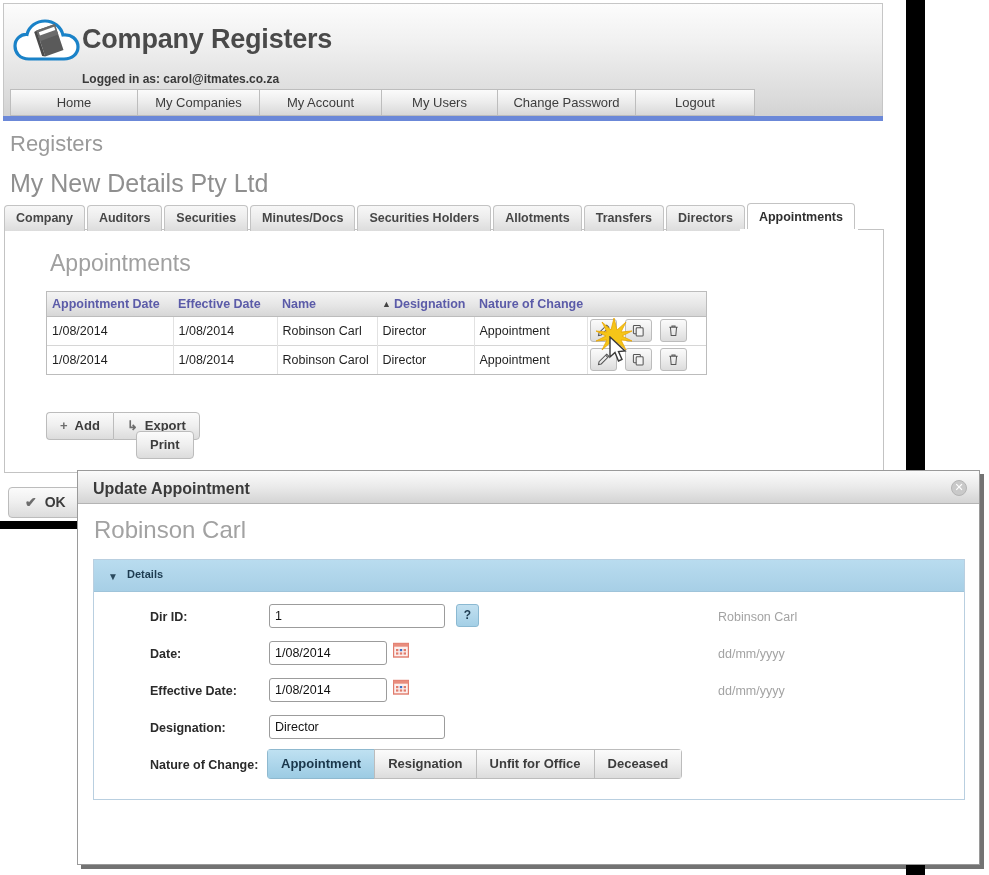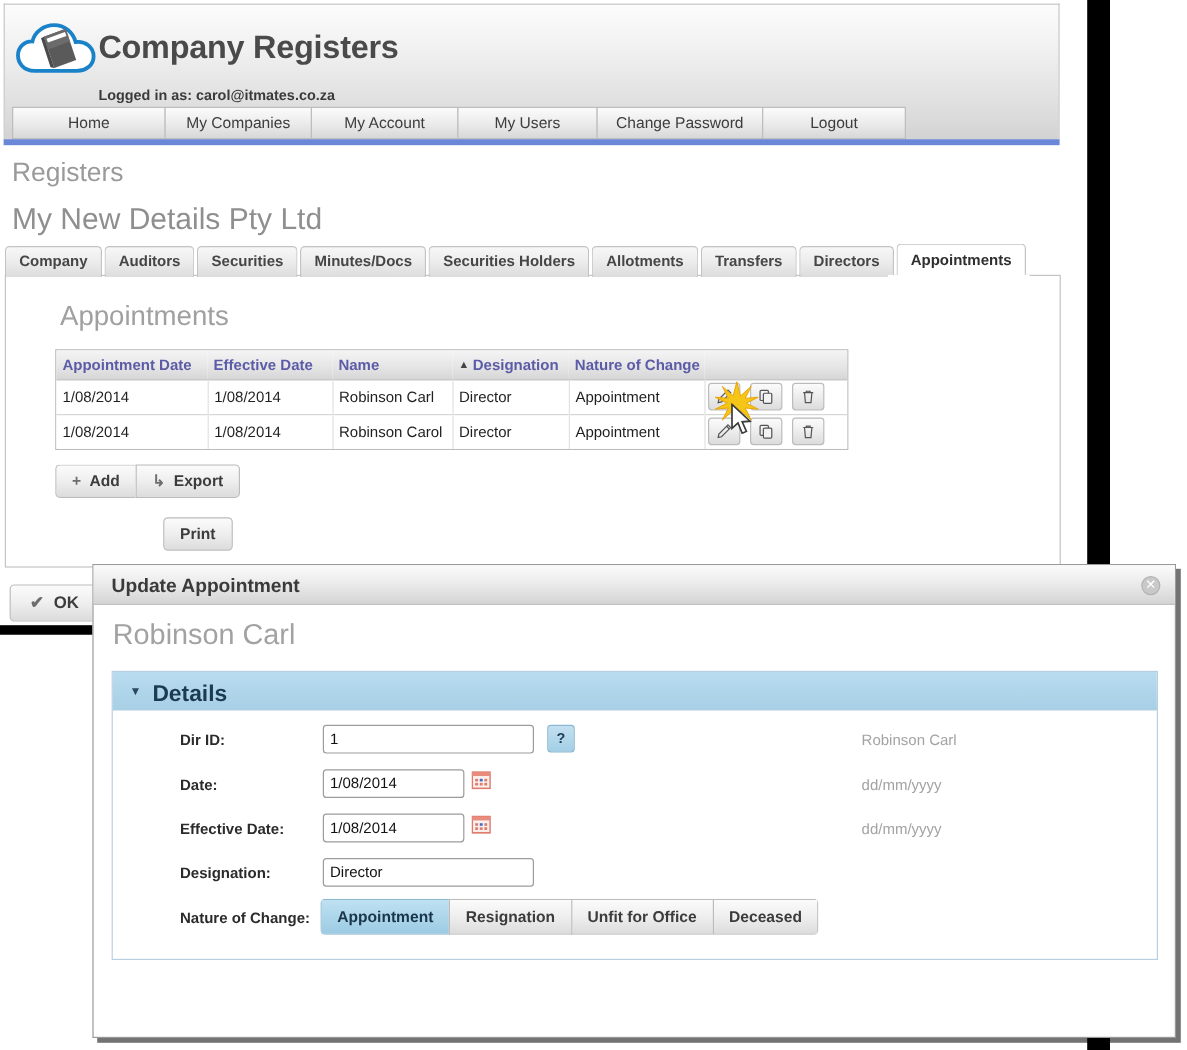--- a/index.html
+++ b/index.html
@@ -119,21 +119,21 @@
 
   
   .starburst {
     position:absolute; left:596px; top:318px; width:36px; height:36px; z-index:20; pointer-events:none;
   }
   .cursor-arrow {
     position:absolute; left:609px; top:336px; width:22px; height:30px; z-index:21; pointer-events:none;
   }
 
   
-  .btn-group { position:absolute; display:flex; }
+  .btn-group { position:absolute; display:flex;margin-top:25px; }
   .btn {
     height: 28px; line-height: 26px; font-size: 13px; font-weight: bold; color: #3c3c3c;
     background: linear-gradient(to bottom, #fbfbfb 0%, #efefef 48%, #dcdcdc 100%);
     border: 1px solid #bcbcbc; padding: 0 13px; cursor: default; white-space:nowrap;
   }
   .btn .bico { color:#6d6d6d; font-weight: bold; margin-right: 7px; }
   .btn-addexport { left:46px; top:387px; }
   .btn-addexport .btn:first-child { border-radius: 4px 0 0 4px; border-right: none; }
   .btn-addexport .btn:last-child { border-radius: 0 4px 4px 0; }
   .btn-print { position:absolute; left:136px; top:431px; border-radius:4px; }
@@ -174,21 +174,21 @@
     border:1px solid #b9cfe0; background:#fff;
   }
   .details-header {
     height: 32px; background: linear-gradient(to bottom, #b9dcef 0%, #a7cfe6 100%);
     border-bottom:1px solid #9fc4da; position:relative;
   }
   .details-header .caret {
     position:absolute; left:14px; top:11px; font-size:10px; color:#2b4a5e;
   }
   .details-header .dh-label {
-    position:absolute; left:33px; top:8px; font-size:19px; font-weight:bold; color:#1d3b50;
+    position:absolute; left:33px; top:8px; font-size:11px; font-weight:bold; color:#1d3b50;
   }
   .form-area { position:relative; padding: 0; height: 207px; }
   .flabel { position:absolute; font-size:12.5px; font-weight:bold; color:#2b2b2b;padding-left:12px; }
   .finput {
     position:absolute; height: 24px; border:1px solid #9c9c9c; border-radius:3px;
     font-size:12.5px; color:#111; padding: 0 5px; background:#fff;
     font-family:"Liberation Sans", sans-serif; outline:none;
   }
   .fhint { position:absolute; font-size:12.5px; color:#a3a3a3; }
   .help-btn {

